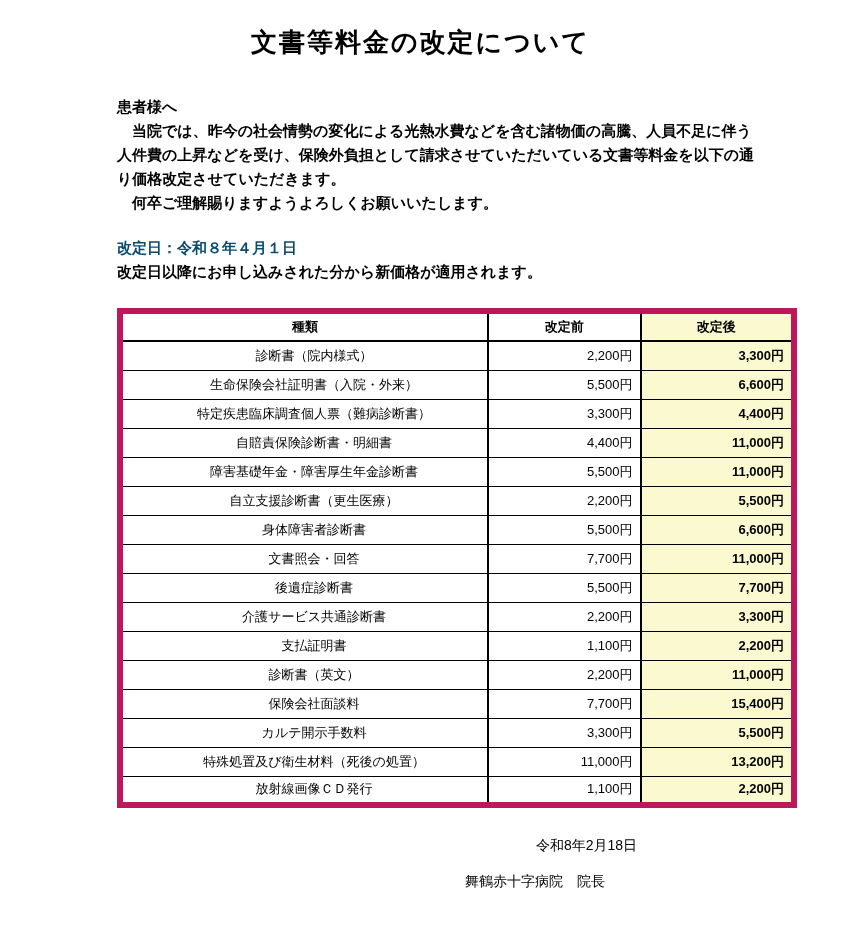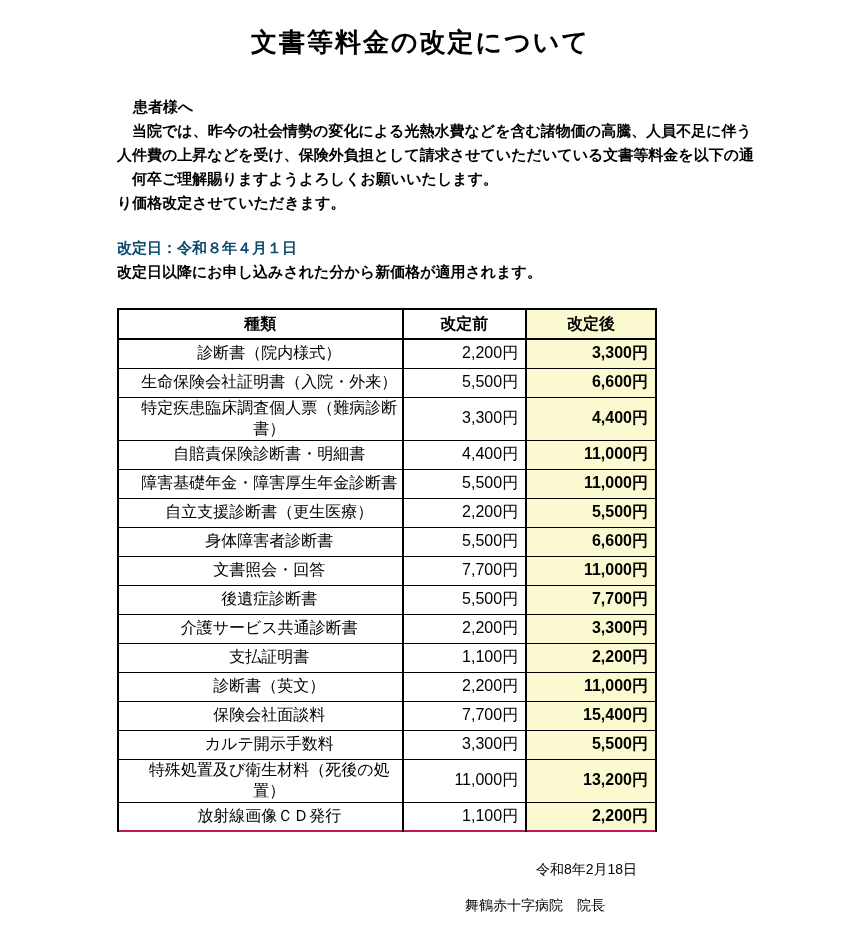--- a/index.html
+++ b/index.html
@@ -15,32 +15,32 @@
   .title {
     margin: 0; padding-top: 27px;
     font-size: 26px; line-height: 30px;
     font-weight: bold; text-align: center;
     letter-spacing: 2px;
   }
 
   .content { width: 606px; margin-left: 117px; }
 
   .notice { font-size: 15px; font-weight: bold; line-height: 24px; }
-  .notice .salutation { margin-top: 38px; margin-left: 16px; }
+  .notice .salutation { margin-top: 38px; }
   .notice-line { white-space: pre; }
 
   .revision-date { margin-top: 21px; font-size: 15px; font-weight: bold; line-height: 24px; }
   .revision-note { font-size: 15px; font-weight: bold; line-height: 24px; }
 
   table.fee-table {
     margin-top: 24px;
-    width: 540px;
+    width: 680px;
     border-collapse: collapse;
-    border: 2px solid #be185d;
-    font-size: 16px;
+    border: 6px solid #be185d;
+    font-size: 13px;
   }
   .fee-table th, .fee-table td {
     border-left: 2px solid #000;
     border-right: 2px solid #000;
     border-top: 1px solid #000;
     border-bottom: 1px solid #000;
     padding: 0;
   }
   .fee-table thead th {
     height: 30px;
@@ -68,22 +68,22 @@
 <div class="page">
 
   <h1 class="title">文書等料金の改定について</h1>
 
   <div class="content">
 
     <div class="notice">
       <div class="salutation notice-line">患者様へ</div>
       <div class="notice-line">　当院では、昨今の社会情勢の変化による光熱水費などを含む諸物価の高騰、人員不足に伴う</div>
       <div class="notice-line">人件費の上昇などを受け、保険外負担として請求させていただいている文書等料金を以下の通</div>
+      <div class="notice-line">り価格改定させていただきます。</div>
       <div class="notice-line">　何卒ご理解賜りますようよろしくお願いいたします。</div>
-      <div class="notice-line">り価格改定させていただきます。</div>
     </div>
 
     <div class="revision-date" style="color: #0c4a6e;">改定日：令和８年４月１日</div>
     <div class="revision-note">改定日以降にお申し込みされた分から新価格が適用されます。</div>
 
     <table class="fee-table">
       <colgroup>
         <col class="col-kind">
           <col class="col-before">
           <col class="col-after">

